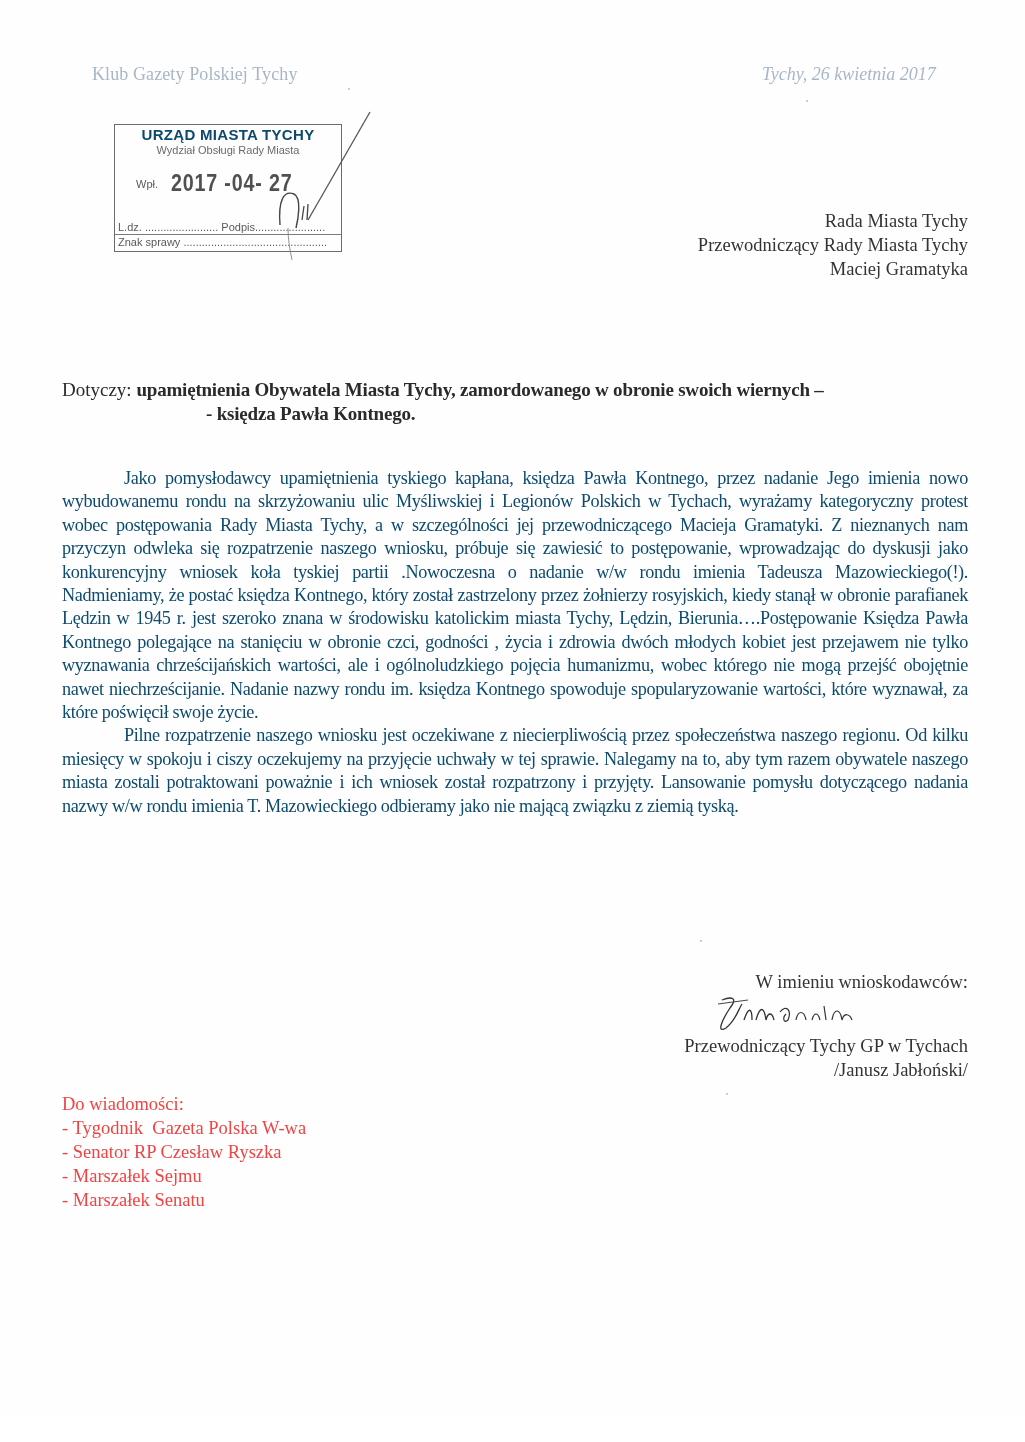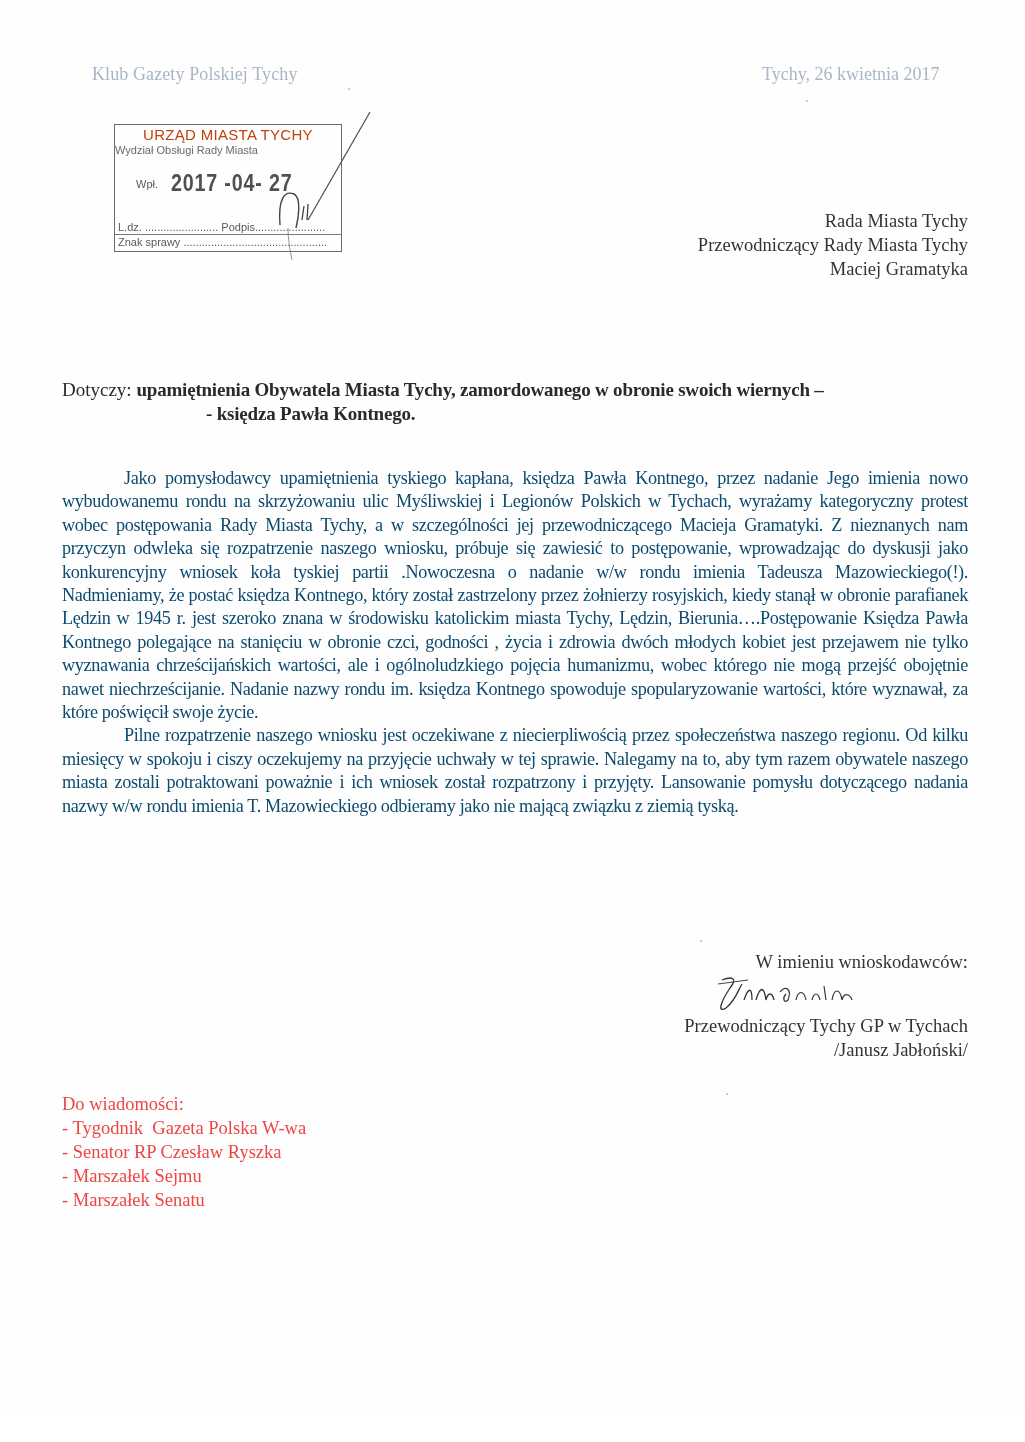--- a/index.html
+++ b/index.html
@@ -27,41 +27,42 @@
     .club-name {
       left: 92px; top: 64px;
       font-size: 18px;
       color: #a9b6c6;
       letter-spacing: 0.1px;
     }
     .place-date {
       left: 762px; top: 64px;
       font-size: 18px;
       color: #a9b6c6;
+      font-style: italic;
     }
 
     
     .stamp {
       left: 114px; top: 124px;
       width: 226px; height: 126px;
       border: 1.5px solid #6b6b6b;
       font-family: "Liberation Sans", sans-serif;
       color: #5a5a5a;
     }
     .stamp-title {
       position: absolute; left: 0; right: 0; top: 1px;
       text-align: center;
-      font-weight: normal;
+      font-weight: bold;
       font-size: 15px;
       letter-spacing: 0.3px;
-      color: #c2410c;
+      color: #0c4a6e;
     }
     .stamp-sub {
       position: absolute; left: 0; right: 0; top: 19px;
-      text-align: left;
+      text-align: center;
       font-size: 11px;
       color: #6a6a6a;
     }
     .stamp-wpl-label {
       position: absolute; left: 21px; top: 53px;
       font-size: 11px;
     }
     .stamp-date {
       position: absolute; left: 56px; top: 44px;
       font-family: "Liberation Sans Narrow", "Liberation Sans", sans-serif;
@@ -133,21 +134,21 @@
     }
 
     
     .sig {
       right: 57px; top: 950px;
       text-align: right;
       font-size: 18.5px;
       line-height: 24px;
       color: #333;
     }
-    .sig .greet { margin-bottom: 0; }
+    .sig .greet { margin-bottom: 0; margin-top: 20px; }
     .sig .scribble-holder {
       height: 40px;
       position: relative;
     }
     .sig-scribble {
       position: absolute;
       right: 80px; top: -4px;
     }
 
     

